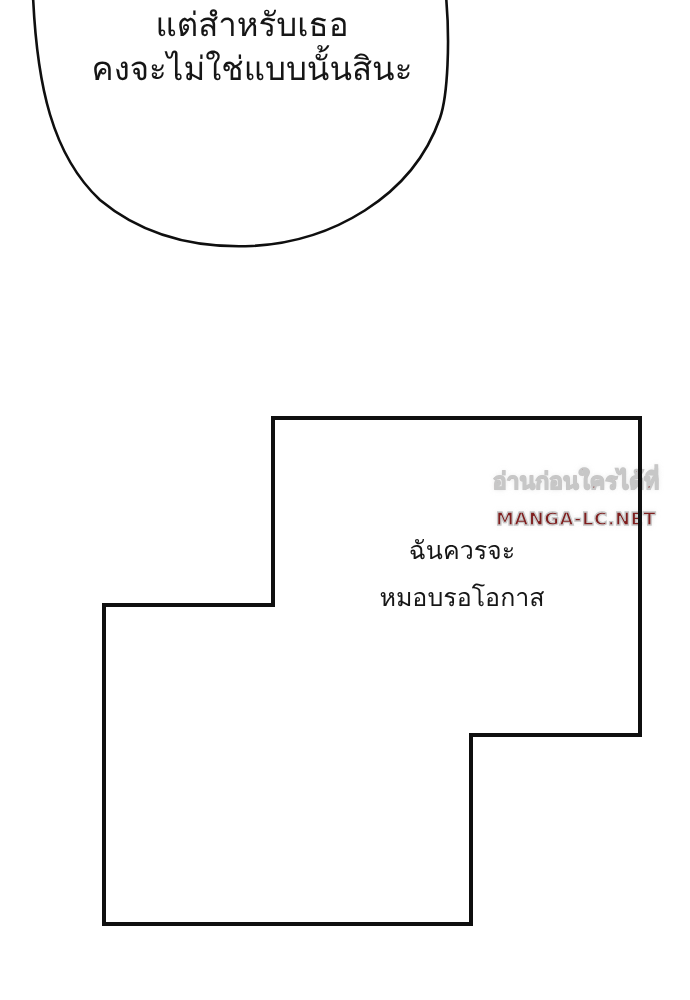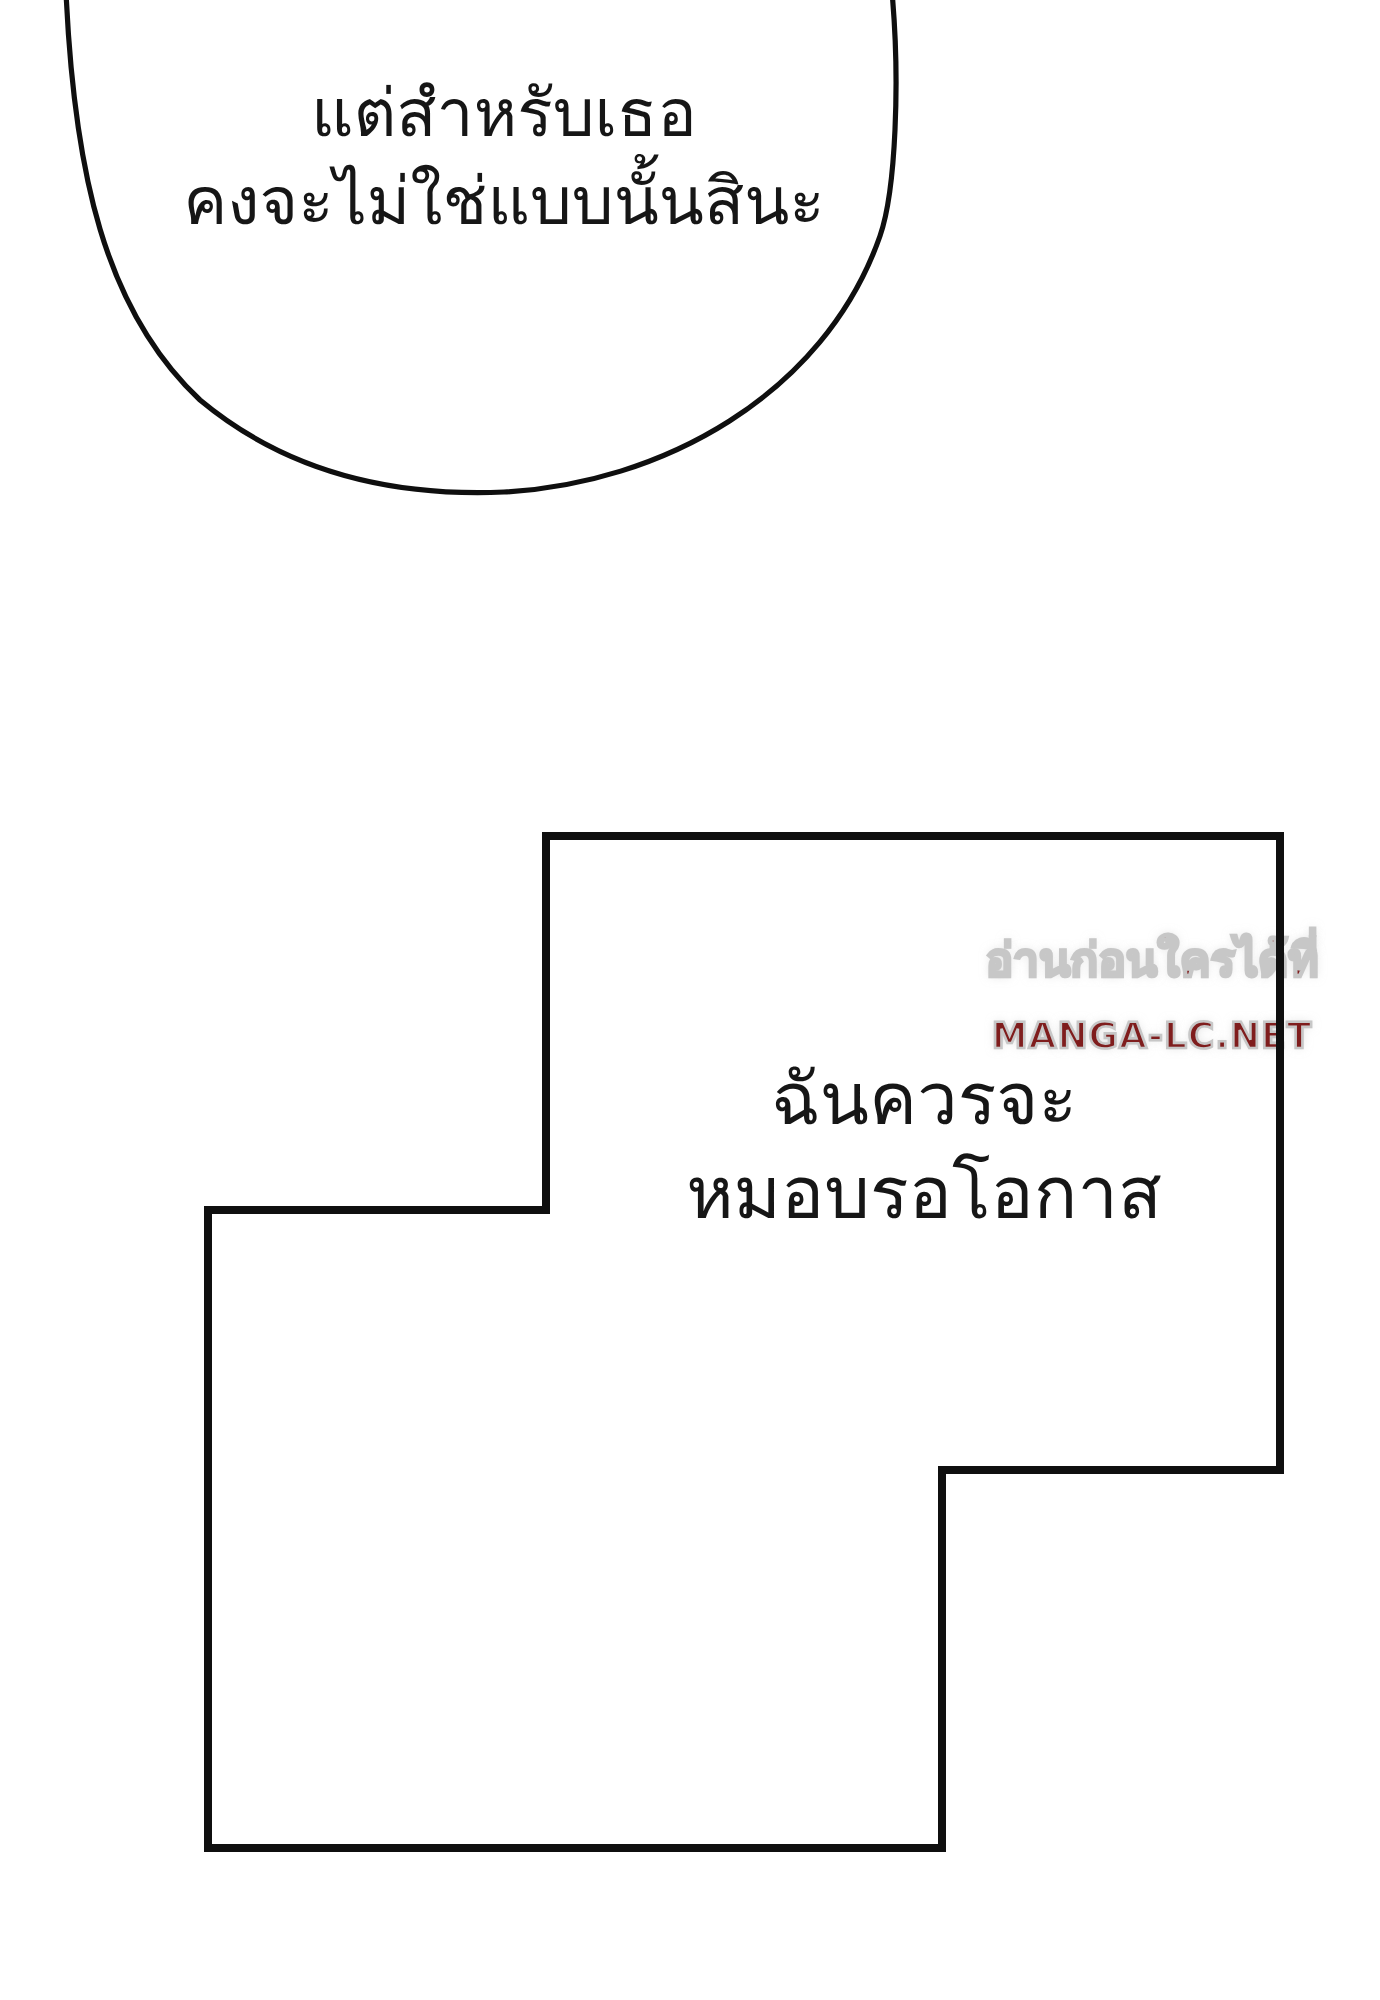--- a/index.html
+++ b/index.html
@@ -28,27 +28,26 @@
     text-align: center;
     color: #161616;
     white-space: pre-line;
   }
   .bubble-text {
     top: 3px;
     left: 32px;
     width: 440px;
     font-size: 33px;
     line-height: 44px;
-    margin-top: 32px;
   }
   .upper-thought-text {
     top: 527px;
     left: 312px;
     width: 300px;
-    font-size: 36px;
+    font-size: 25px;
     line-height: 47px;
   }
   .lower-thought-text {
     top: 697px;
     left: 148px;
     width: 304px;
     font-size: 34px;
     line-height: 45px;
   }
   .watermark {

